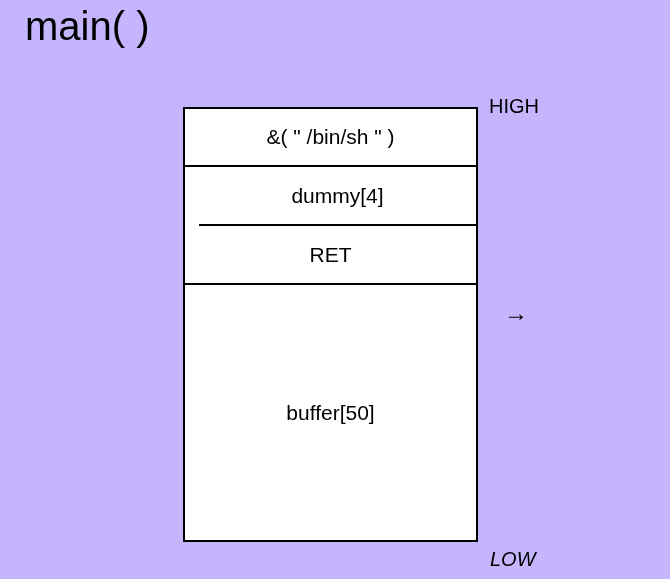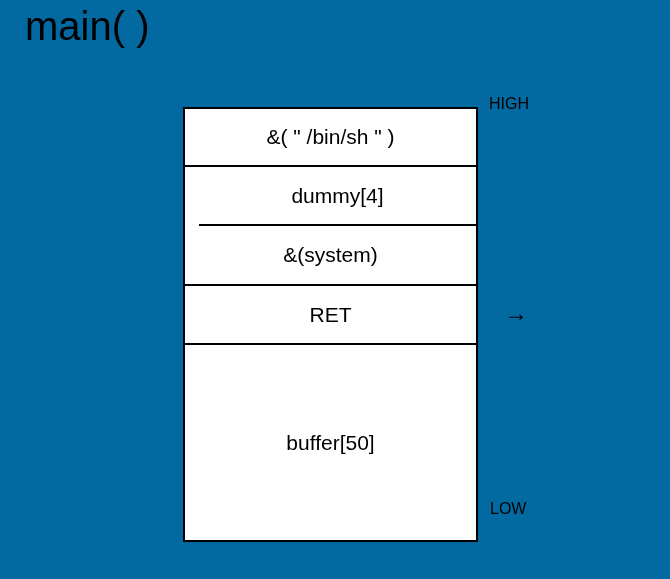--- a/index.html
+++ b/index.html
@@ -4,21 +4,21 @@
 <style>
   html, body {
     margin: 0;
     padding: 0;
     background: #ffffff;
   }
   .canvas {
     position: relative;
     width: 670px;
     height: 579px;
-    background: #0369a1;
+    background: #c4b5fd;
     font-family: "Liberation Sans", sans-serif;
     color: #000000;
     overflow: hidden;
   }
   .title {
     position: absolute;
     left: 25px;
     top: 4px;
     font-size: 40px;
     font-weight: 400;
@@ -49,25 +49,25 @@
     flex: 0 0 auto;
   }
   .cell.r1 { flex-basis: 58px; }
   .cell.r2 { flex-basis: 59px; margin-left: 14px; }
   .cell.r3 { flex-basis: 60px; }
   .cell.r4 { flex-basis: 59px; }
   .cell.r5 { flex-basis: 59px; }
   .cell.r6 { flex: 1 1 auto; border-bottom: none; }
   .addr-label {
     position: absolute;
-    font-size: 16px;
+    font-size: 20px;
     color: #000000;
   }
   .addr-high { left: 489px; top: 95px; }
-  .addr-low  { left: 490px; top: 500px; }
+  .addr-low  { left: 490px; top: 548px; font-style: italic; }
   .annotation {
     position: absolute;
     left: 504px;
     top: 301px;
     font-size: 21px;
     display: flex;
     align-items: center;
     gap: 9px;
     white-space: pre;
   }
@@ -83,23 +83,20 @@
 
   <div class="title">main( )</div>
 
   <div class="stack-box">
     <div class="cell r1">
       <span>&amp;( " /bin/sh " )</span>
     </div>
     <div class="cell r2">
       <span>dummy[4]</span>
     </div>
-    <div class="cell r3">
-      <span>&amp;(system)</span>
-    </div>
     <div class="cell r4">
       <span>RET</span>
     </div>
     <div class="cell r6">
       <span>buffer[50]</span>
     </div>
   </div>
 
   <div class="addr-label addr-high">HIGH</div>
 

